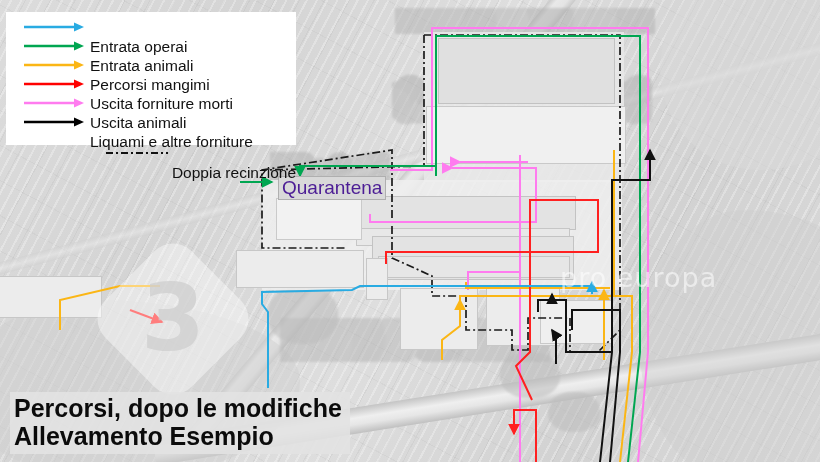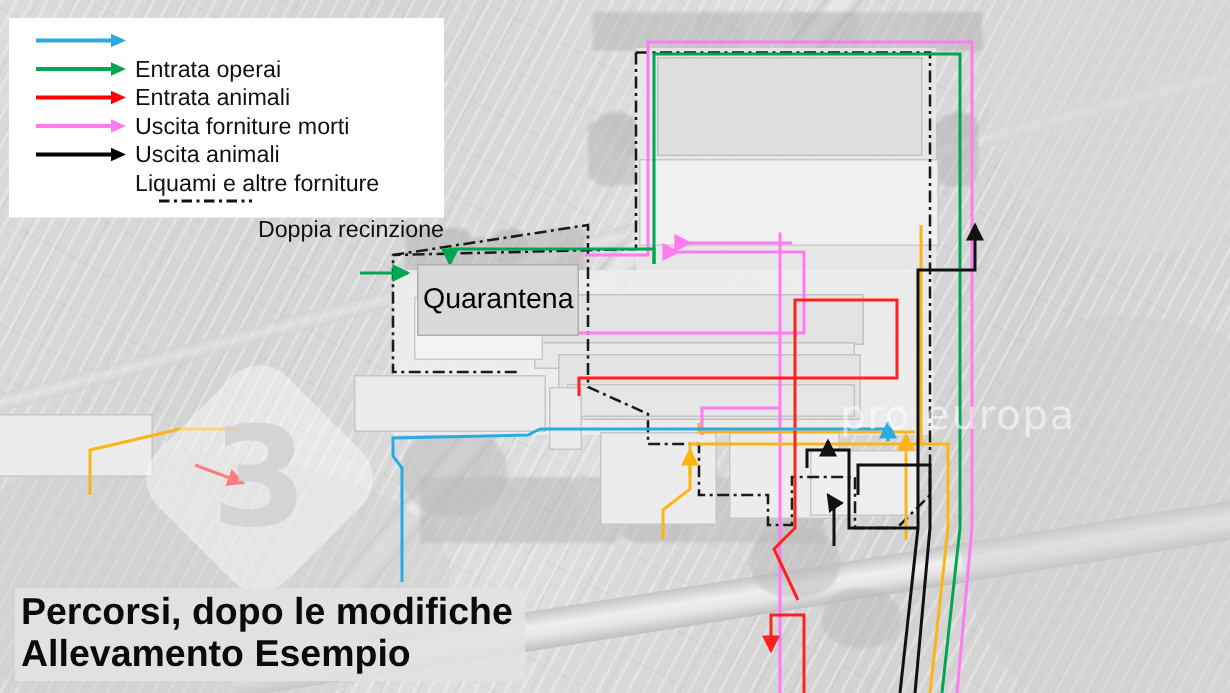--- a/index.html
+++ b/index.html
@@ -95,22 +95,22 @@
   .lrow{display:flex;align-items:center;height:18px;margin:0 0 1px 0;}
   .lswatch{width:72px;height:18px;flex:0 0 72px;}
   .lswatch svg{display:block;}
   .llabel{font-size:15.5px;color:#111;line-height:18px;white-space:nowrap;
           font-family:"Liberation Sans", sans-serif;margin-top:40px;}
   .lrow.fence{margin-top:12px;height:20px;justify-content:flex-end;}
   
   .quarantena{
     position:absolute;left:278px;top:176px;
     background:#d9d9d9;
-    color:#000000;font-size:19px;line-height:22px;
-    padding:12px 3px;
+    color:#4c1d95;font-size:19px;line-height:22px;
+    padding:0 3px;
     border:1px solid rgba(140,140,140,.55);
     font-family:"Liberation Sans", sans-serif;
     white-space:nowrap;
   }
   
   .title{
     position:absolute;left:10px;bottom:8px;
     background:rgba(226,226,226,.88);
     padding:2px 8px 4px 4px;
   }
@@ -268,20 +268,29 @@
       <div class="lrow">
         <span class="lswatch">
           <svg width="72" height="18" viewBox="0 0 72 18">
             <line x1="6" y1="9" x2="58" y2="9" stroke="#00A651" stroke-width="2.6"></line>
             <path d="M56,4.5 L66,9 L56,13.5 z" fill="#00A651"></path>
           </svg>
         </span>
         <span class="llabel">Entrata animali</span>
       </div>
 
+      <div class="lrow">
+        <span class="lswatch">
+          <svg width="72" height="18" viewBox="0 0 72 18">
+            <line x1="6" y1="9" x2="58" y2="9" stroke="#FBB615" stroke-width="2.6"></line>
+            <path d="M56,4.5 L66,9 L56,13.5 z" fill="#FBB615"></path>
+          </svg>
+        </span>
+        <span class="llabel">Percorsi mangimi</span>
+      </div>
 
       <div class="lrow">
         <span class="lswatch">
           <svg width="72" height="18" viewBox="0 0 72 18">
             <line x1="6" y1="9" x2="58" y2="9" stroke="#FF0000" stroke-width="2.6"></line>
             <path d="M56,4.5 L66,9 L56,13.5 z" fill="#FF0000"></path>
           </svg>
         </span>
         <span class="llabel">Uscita forniture morti</span>
       </div>

